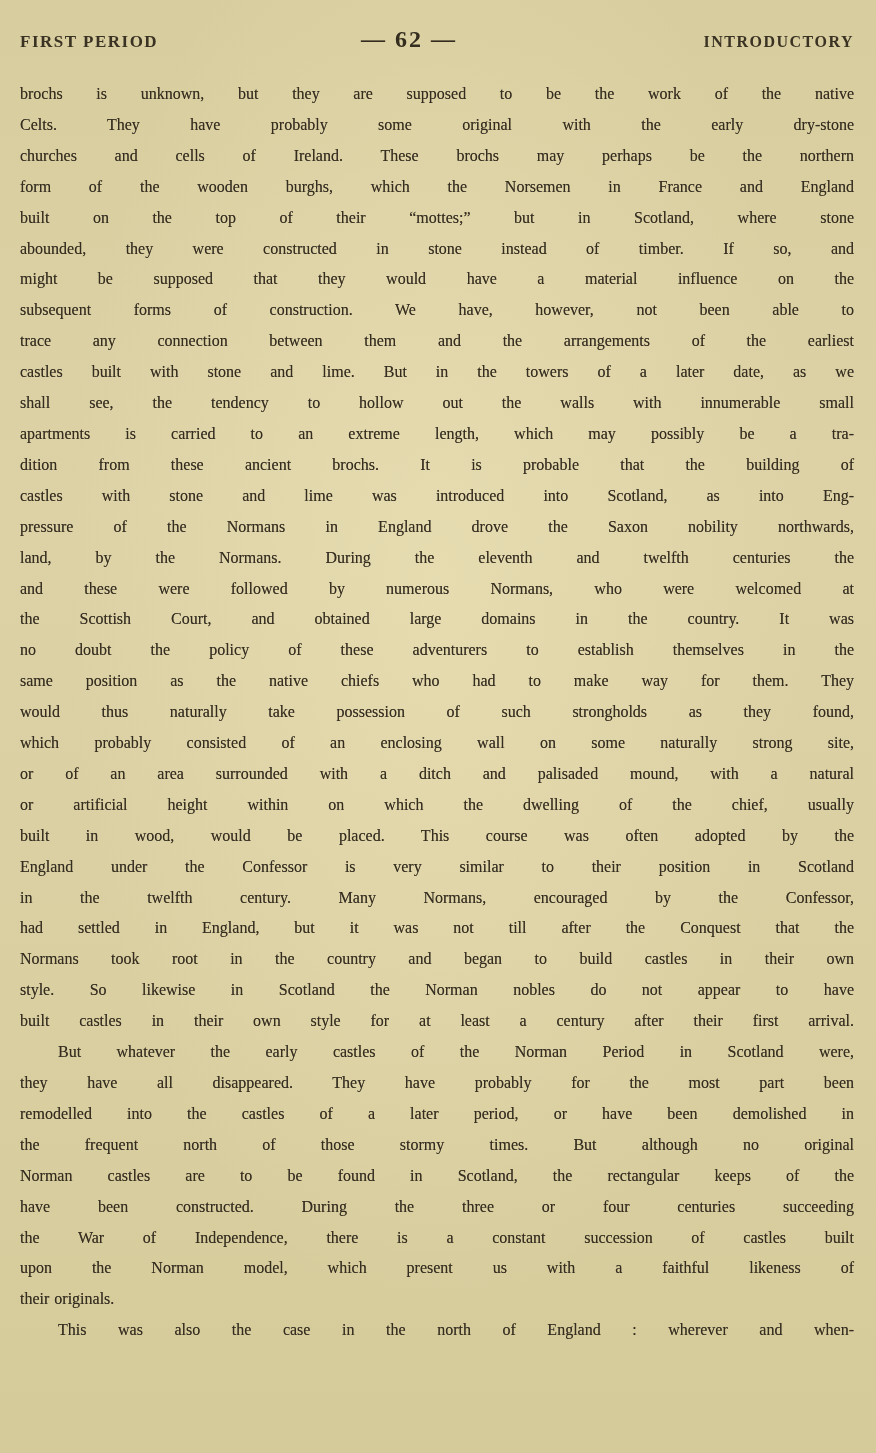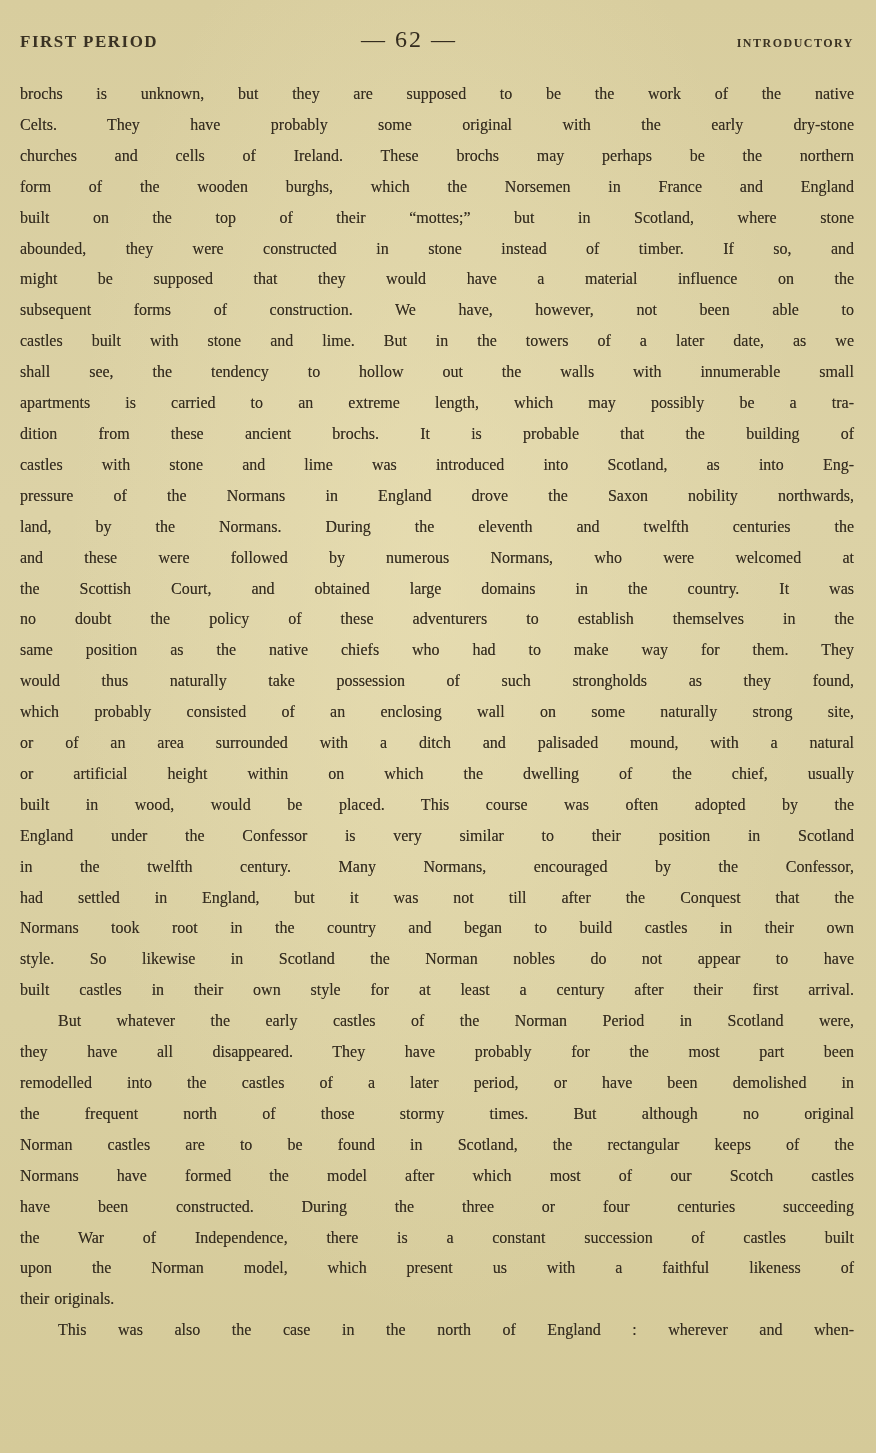--- a/index.html
+++ b/index.html
@@ -33,26 +33,26 @@
   }
   .running-head .side {
     flex: 1 1 0;
     font-size: 17px;
     font-weight: bold;
     letter-spacing: 1.5px;
     color: #3a3223;
   }
   .running-head .side.right {
     text-align: right;
-    font-size: 12px;
+    font-size: 16px;
   }
   .page-number {
     flex: 0 0 auto;
     font-size: 24px;
-    font-weight: normal;
+    font-weight: bold;
     letter-spacing: 2px;
     color: #342c1f;
     transform: translateX(-28px);
   }
   .body-text {
     font-size: 16px;
     line-height: 30.9px;
     text-shadow: 0 0 0.6px rgba(53,45,32,0.55);
   }
   .line {
@@ -80,20 +80,21 @@
   <main class="body-text">
       <div class="paragraph">
         <div class="line">brochs is unknown, but they are supposed to be the work of the native</div>
         <div class="line">Celts.  They have probably some original with the early dry-stone</div>
         <div class="line">churches and cells of Ireland.  These brochs may perhaps be the northern</div>
         <div class="line">form of the wooden burghs, which the Norsemen in France and England</div>
         <div class="line">built on the top of their “mottes;” but in Scotland, where stone</div>
         <div class="line">abounded, they were constructed in stone instead of timber.  If so, and</div>
         <div class="line">might be supposed that they would have a material influence on the</div>
         <div class="line">subsequent forms of construction.  We have, however, not been able to</div>
+        <div class="line">trace any connection between them and the arrangements of the earliest</div>
         <div class="line">castles built with stone and lime.  But in the towers of a later date, as we</div>
         <div class="line">shall see, the tendency to hollow out the walls with innumerable small</div>
         <div class="line">apartments is carried to an extreme length, which may possibly be a tra-</div>
         <div class="line">dition from these ancient brochs.  It is probable that the building of</div>
         <div class="line">castles with stone and lime was introduced into Scotland, as into Eng-</div>
         <div class="line">pressure of the Normans in England drove the Saxon nobility northwards,</div>
         <div class="line">land, by the Normans.  During the eleventh and twelfth centuries the</div>
         <div class="line">and these were followed by numerous Normans, who were welcomed at</div>
         <div class="line">the Scottish Court, and obtained large domains in the country.  It was</div>
         <div class="line">no doubt the policy of these adventurers to establish themselves in the</div>
@@ -109,21 +110,20 @@
         <div class="line">Normans took root in the country and began to build castles in their own</div>
         <div class="line">style.  So likewise in Scotland the Norman nobles do not appear to have</div>
         <div class="line">built castles in their own style for at least a century after their first arrival.</div>
       </div>
       <div class="paragraph">
         <div class="line indent">But whatever the early castles of the Norman Period in Scotland were,</div>
         <div class="line">they have all disappeared.  They have probably for the most part been</div>
         <div class="line">remodelled into the castles of a later period,  or have been demolished in</div>
         <div class="line">the frequent north of those stormy times.  But although no original</div>
         <div class="line">Norman castles are to be found in Scotland, the rectangular keeps of the</div>
-        <div class="line">Normans have formed the model after which most of our Scotch castles</div>
         <div class="line">have been constructed.  During the three or four centuries succeeding</div>
         <div class="line">the War of Independence, there is a constant succession of castles built</div>
         <div class="line">upon the Norman model, which present us with a faithful likeness of</div>
         <div class="line no-justify">their originals.</div>
       </div>
       <div class="paragraph">
         <div class="line indent">This was also the case in the north of England :  wherever and when-</div>
       </div>
     </main>
 </div>

